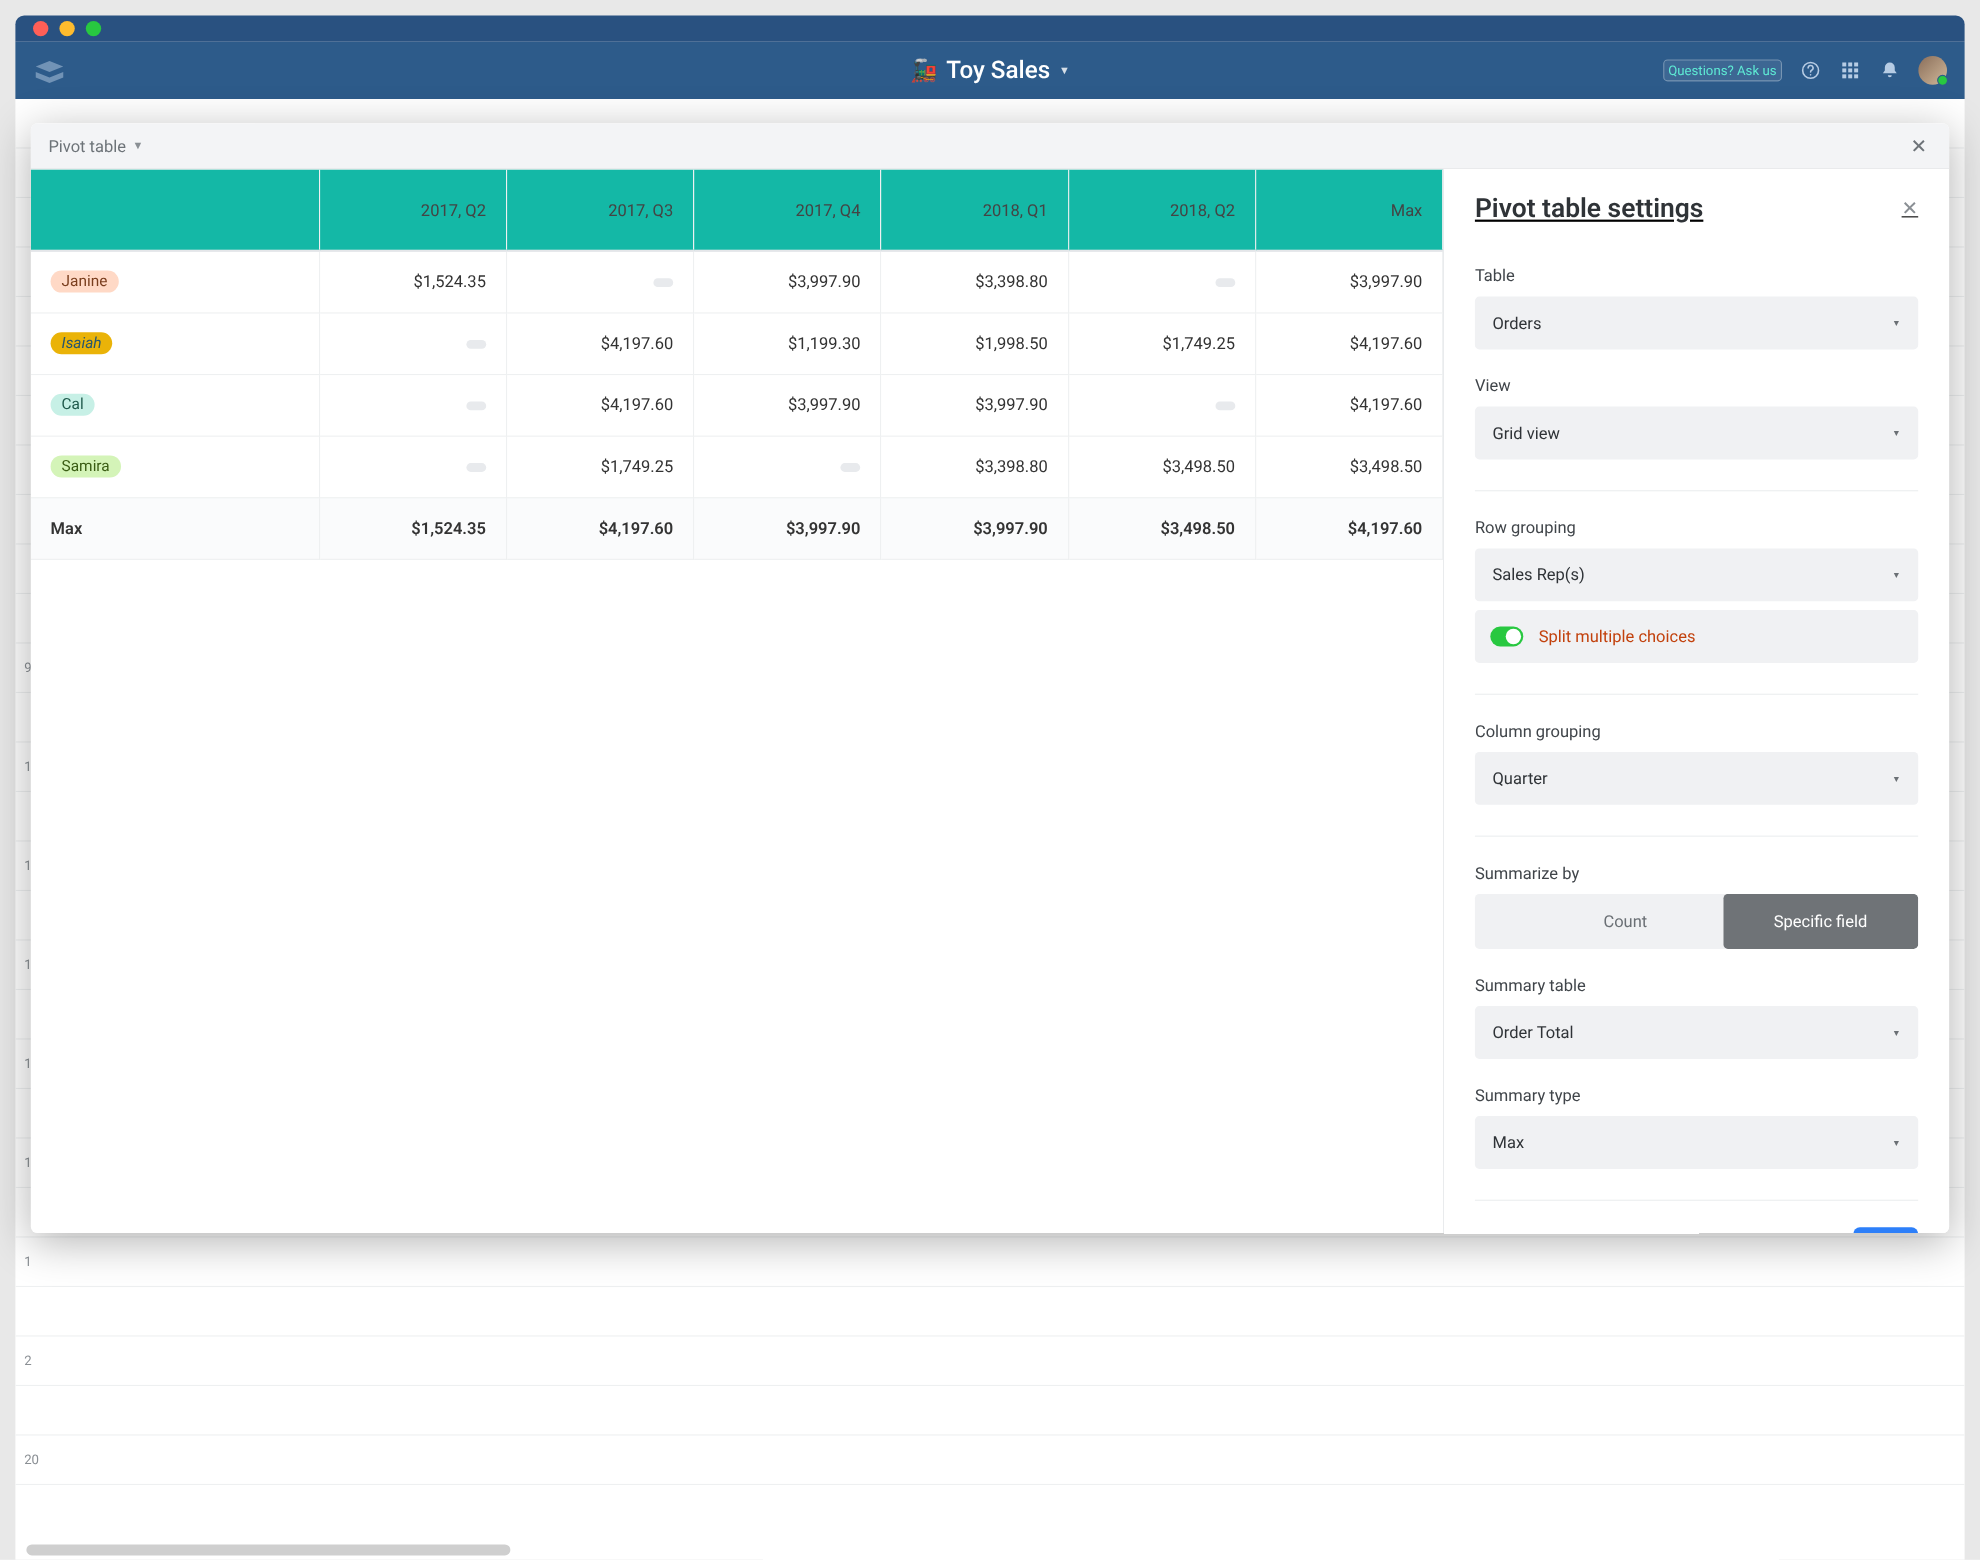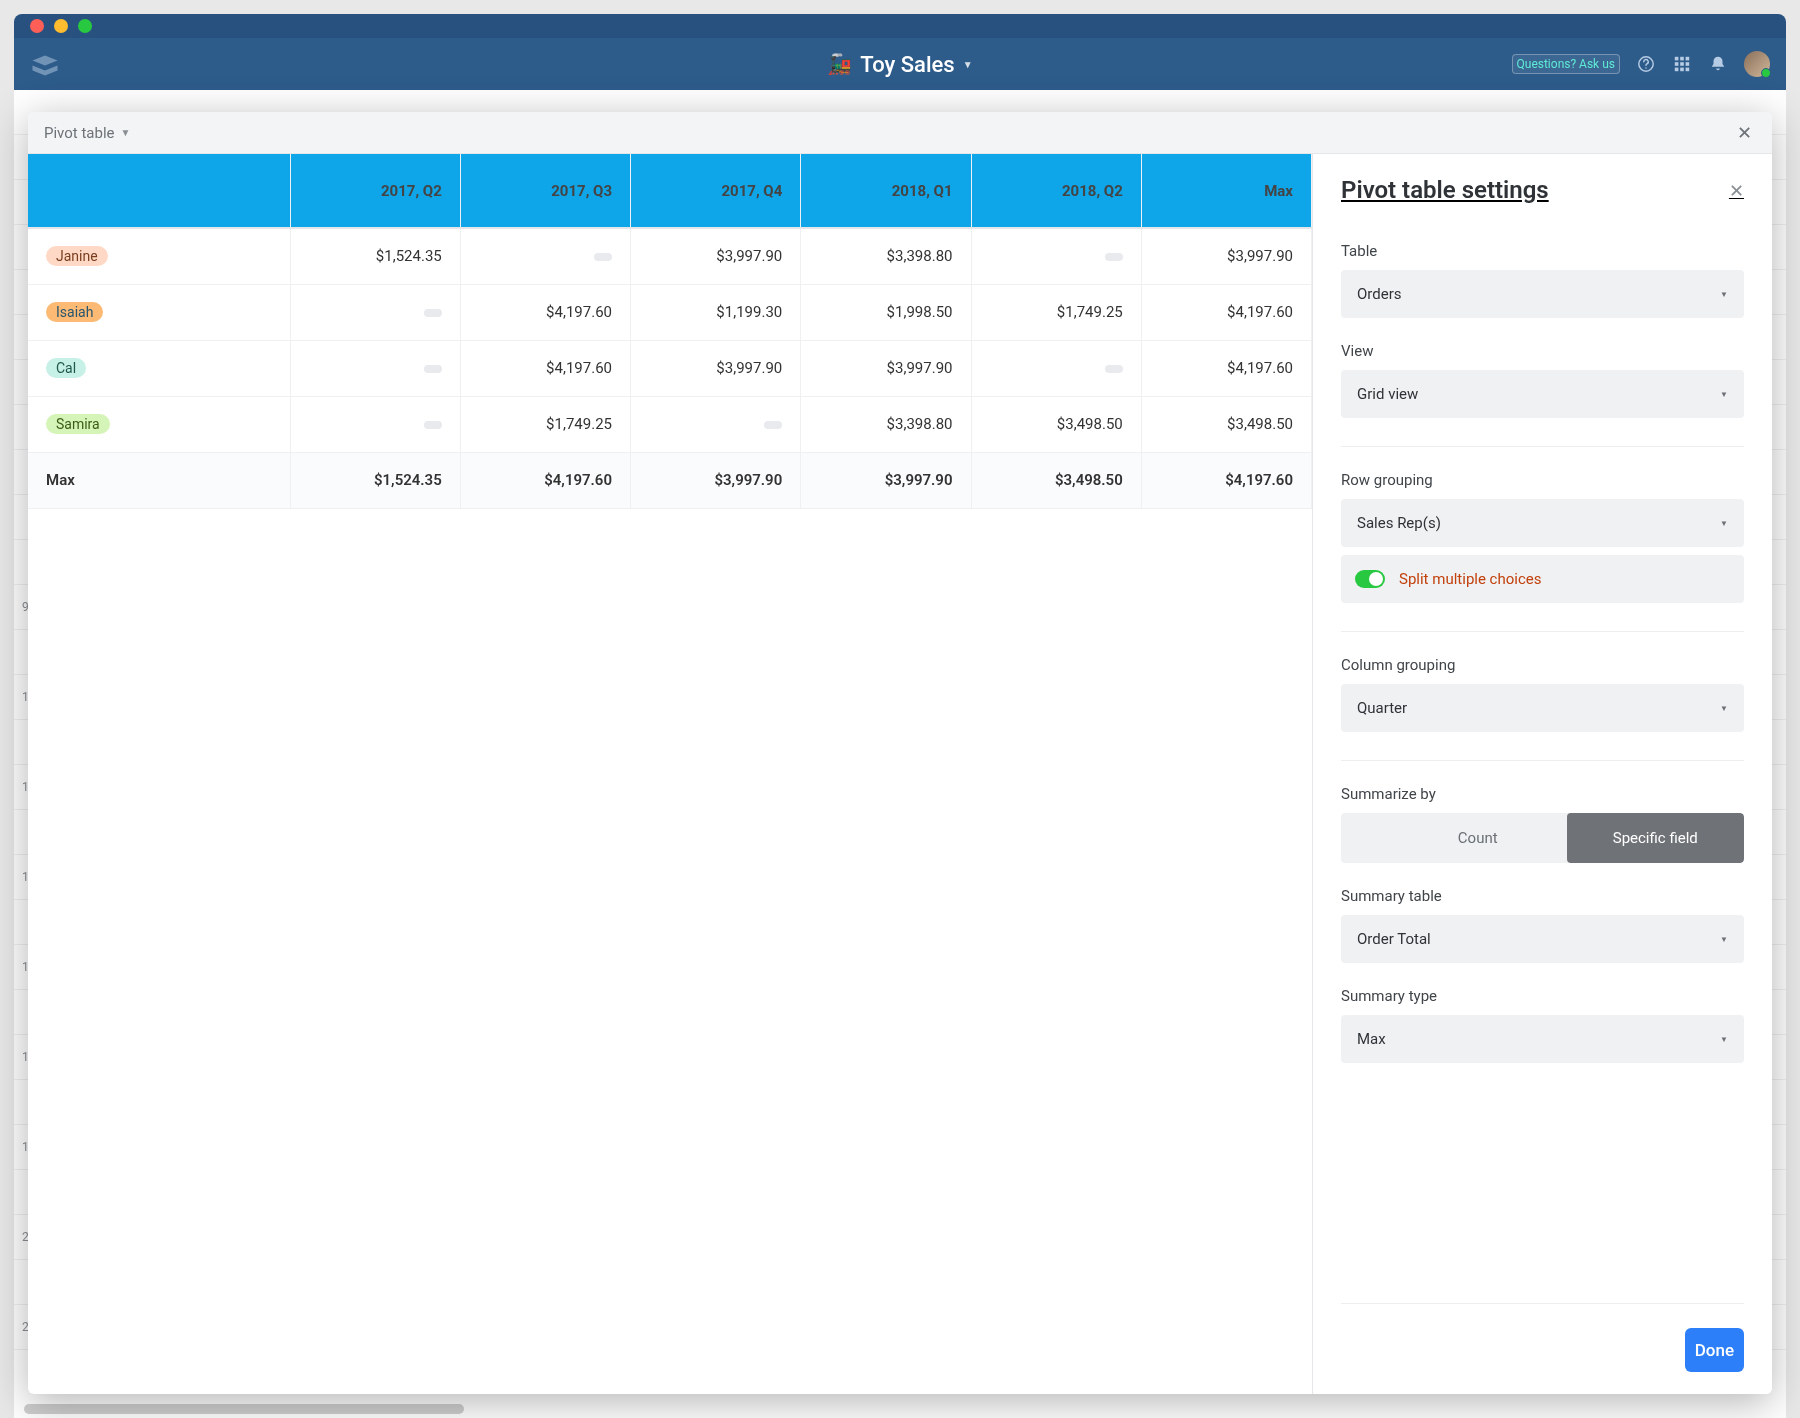--- a/index.html
+++ b/index.html
@@ -19,35 +19,35 @@
 .questions-btn { background: rgba(255,255,255,0.08); color: #5eead4; border: 1px solid rgba(255,255,255,0.3); border-radius: 4px; padding: 2px 4px; font-size: 12px; cursor: pointer; }
 .header-icon { width: 20px; height: 20px; color: #cfe0f4; opacity: 0.85; display:flex; align-items:center; justify-content:center; }
 .avatar { width: 26px; height: 26px; border-radius: 50%; background: linear-gradient(135deg,#8a6e5a,#d0b89a); position: relative; }
 .avatar::after { content:""; position:absolute; bottom:-1px; right:-1px; width:8px; height:8px; border-radius:50%; background:#28c840; border:1.5px solid #2d5b8a;}
 
 .background-spreadsheet { position: absolute; top: 90px; left: 14px; width: 1772px; bottom: 0; background: #fff; overflow:hidden;}
 .bg-rows { width:100%; }
 .bg-row { height: 45px; border-bottom:1px solid #eef0f1; display:flex; align-items:center; padding-left:8px; font-size:12px; color:#8a8f94;}
 .bg-scrollbar { position:absolute; bottom:4px; left:10px; width:440px; height:10px; background:#cfcfcf; border-radius:5px;}
 
-.modal { position: absolute; top: 112px; left: 28px; width: 1744px; height: 1282px; background: #fff; border-radius: 6px; box-shadow: 0 8px 40px rgba(0,0,0,0.3); display:flex; flex-direction:column; overflow:hidden;}
+.modal { position: absolute; top: 112px; left: 28px; width: 1744px; height: 1009px; background: #fff; border-radius: 6px; box-shadow: 0 8px 40px rgba(0,0,0,0.3); display:flex; flex-direction:column; overflow:hidden;}
 .modal-header { height: 42px; background: #f3f4f6; border-bottom:1px solid #e4e6e9; display:flex; align-items:center; padding:0 16px; }
 .breadcrumb { color:#6d7378; font-size:15px; display:flex; align-items:center; gap:6px; cursor:pointer;}
 .breadcrumb .caret { font-size:10px; color:#8a8f94; }
 .modal-close { margin-left:auto; color:#6d7378; font-size:18px; cursor:pointer; padding:4px;}
 
 .modal-body { flex:1; display:flex; overflow:hidden; }
 .pivot-area { flex:1; overflow:auto; }
 .pivot-table { border-collapse: collapse; width:100%; font-size:15px; color:#333;}
 .pivot-table th, .pivot-table td { border-right:1px solid #eef0f1; border-bottom:1px solid #eef0f1; padding: 0 18px; height:56px; text-align:right; white-space:nowrap; }
-.pivot-table thead th { background:#0ea5e9; font-weight:700; color:#444; height:74px; border-bottom:2px solid #e4e6e9;}
+.pivot-table thead th { background:#14b8a6; font-weight:400; color:#444; height:74px; border-bottom:2px solid #e4e6e9;}
 .pivot-table th:first-child, .pivot-table td:first-child { text-align:left; width:262px; min-width:262px; }
 .row-label-chip { display:inline-block; padding: 2px 10px; border-radius: 10px; font-size:14px; }
 .chip-janine { background:#ffd9c6; color:#7a3e1e; }
-.chip-isaiah { background:#fdba74; color:#27566e; }
+.chip-isaiah { background:#eab308; color:#27566e;font-style:italic; }
 .chip-cal { background:#c7f0e6; color:#1f594b; }
 .chip-samira { background:#d4f4b8; color:#3a5d14; }
 .pill-empty { display:inline-block; width:18px; height:8px; border-radius:4px; background:#e8eaed; }
 .summary-row td { background:#fafbfc; font-weight:600; }
 
 .settings-panel { width:460px; border-left:1px solid #e4e6e9; background:#fff; display:flex; flex-direction:column; padding: 22px 28px; overflow:auto; }
 .settings-title-row { display:flex; align-items:center; margin-bottom: 38px; text-decoration: underline;}
 .settings-title { font-size:24px; font-weight:600; color:#2f3337; }
 .settings-close { margin-left:auto; color:#8a8f94; font-size:18px; cursor:pointer; }
 .field-group { margin-bottom: 24px; }

